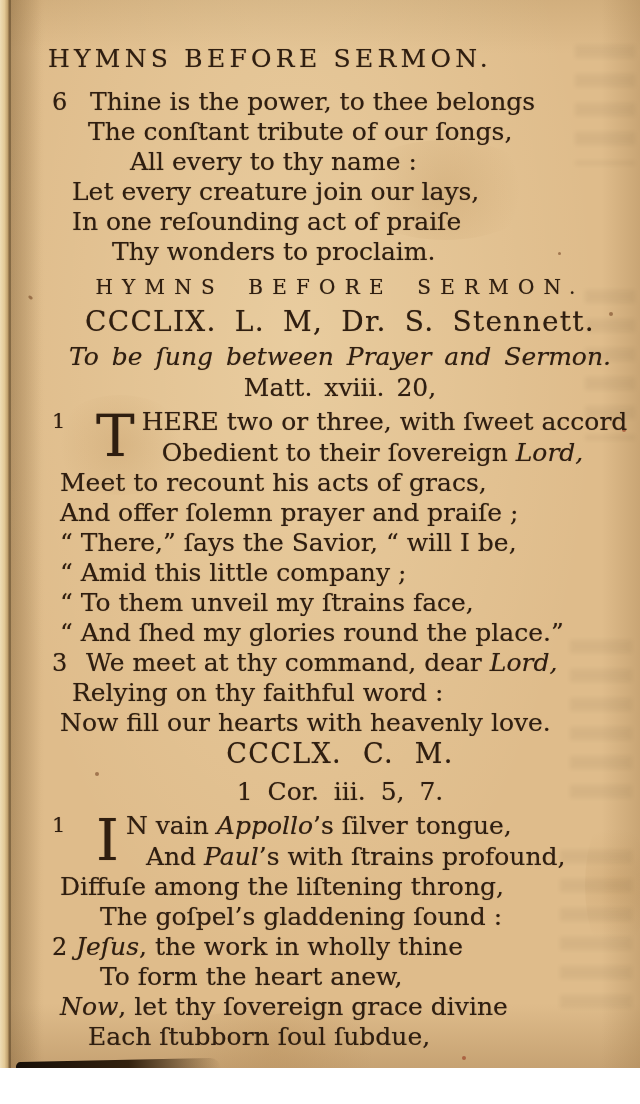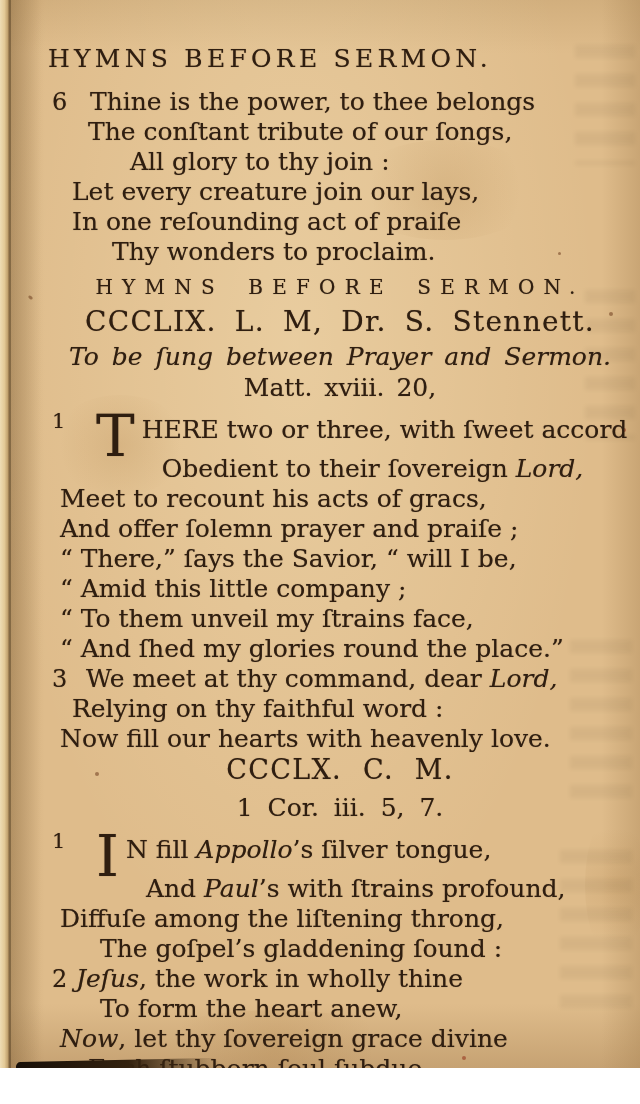--- a/index.html
+++ b/index.html
@@ -47,21 +47,21 @@
   .c-title{font-size:28px;word-spacing:8px;letter-spacing:.045em;text-align:center;margin:6px 0 0;white-space:nowrap;}
   .c-subtitle{font-size:25px;font-style:italic;word-spacing:5px;text-align:center;margin:4px 0 0;white-space:nowrap;}
   .c-scripture{font-size:25px;word-spacing:4px;text-align:center;margin:2px 0 4px;white-space:nowrap;}
   .c-title2{font-size:27px;word-spacing:11px;letter-spacing:.05em;text-align:center;margin:0 0 0;white-space:nowrap;}
   .c-scripture2{font-size:25px;word-spacing:7px;text-align:center;margin:8px 0 4px;white-space:nowrap;}
   
   .dropv{position:relative;display:flex;align-items:flex-start;padding-left:24px;margin-top:2px;}
   .dropv .dnum{left:-22px;top:3px;font-size:21px;position:relative;flex:none;width:22px;margin-left:0;}
   .cap{flex:none;font-size:58px;line-height:56px;margin-right:7px;margin-top:2px;}
   .dlines{display:flex;flex-direction:column;}
-  .dline{font-size:25px;line-height:31px;white-space:nowrap;margin-top:8px;}
+  .dline{font-size:25px;line-height:31px;white-space:nowrap;}
   .dline2{margin-left:20px;}
 </style>
 </head>
 <body>
 
 <div class="page ink">
 
   <div class="stain" style="left:50px;top:395px;width:140px;height:100px;"></div>
   <div class="stain" style="left:350px;top:140px;width:190px;height:100px;"></div>
   <div class="stain" style="left:585px;top:810px;width:60px;height:150px;opacity:.9;"></div>
@@ -77,21 +77,21 @@
   <div class="speck" style="left:558px;top:252px;width:3px;height:3px;"></div>
   <div class="speck" style="left:28px;top:296px;width:5px;height:3px;transform:rotate(40deg);"></div>
 
   <div class="runhead">
     <span class="t">HYMNS BEFORE SERMON.</span>
   </div>
 
   <div class="textcol">
       <div class="line" style="padding-left: 40px;"><span class="num">6</span><span>Thine is the power, to thee belongs</span></div>
       <div class="line" style="padding-left: 38px;"><span>The conſtant tribute of our ſongs,</span></div>
-      <div class="line" style="padding-left: 80px;"><span>All glory to thy join :</span></div>
+      <div class="line" style="padding-left: 80px;"><span>All every to thy name :</span></div>
       <div class="line" style="padding-left: 22px;"><span>Let every creature join our lays,</span></div>
       <div class="line" style="padding-left: 22px;"><span>In one reſounding act of praiſe</span></div>
       <div class="line" style="padding-left: 62px;"><span>Thy wonders to proclaim.</span></div>
       <div class="c-spaced">HYMNS BEFORE SERMON.</div>
       <div class="c-title">CCCLIX. L. M, Dr. S. Stennett.</div>
       <div class="c-subtitle">To be ſung between Prayer and Sermon.</div>
       <div class="c-scripture">Matt. xviii. 20,</div>
       <div class="dropv">
         <span class="num dnum">1</span>
         <span class="cap">T</span>
@@ -108,21 +108,21 @@
       <div class="line" style="padding-left: 10px;"><span>“ And ſhed my glories round the place.”</span></div>
       <div class="line" style="padding-left: 36px;"><span class="num">3</span><span>We meet at thy command, dear </span><span class="it">Lord,</span></div>
       <div class="line" style="padding-left: 22px;"><span>Relying on thy faithful word :</span></div>
       <div class="line" style="padding-left: 10px;"><span>Now fill our hearts with heavenly love.</span></div>
       <div class="c-title2">CCCLX. C. M.</div>
       <div class="c-scripture2">1 Cor. iii. 5, 7.</div>
       <div class="dropv">
         <span class="num dnum">1</span>
         <span class="cap">I</span>
         <div class="dlines">
-          <div class="dline"><span>N fill </span><span class="it">Appollo</span><span>’s ſilver tongue,</span></div>
+          <div class="dline"><span>N vain </span><span class="it">Appollo</span><span>’s ſilver tongue,</span></div>
           <div class="dline dline2"><span>And </span><span class="it">Paul</span><span>’s with ſtrains profound,</span></div>
         </div>
       </div>
       <div class="line" style="padding-left: 10px;"><span>Diffuſe among the liſtening throng,</span></div>
       <div class="line" style="padding-left: 50px;"><span>The goſpel’s gladdening ſound :</span></div>
       <div class="line" style="padding-left: 26px;"><span class="num">2</span><span class="it">Jeſus</span><span>, the work in wholly thine</span></div>
       <div class="line" style="padding-left: 50px;"><span>To form the heart anew,</span></div>
       <div class="line" style="padding-left: 10px;"><span class="it">Now</span><span>, let thy ſovereign grace divine</span></div>
       <div class="line" style="padding-left: 38px;"><span>Each ſtubborn ſoul ſubdue,</span></div>
     </div>

